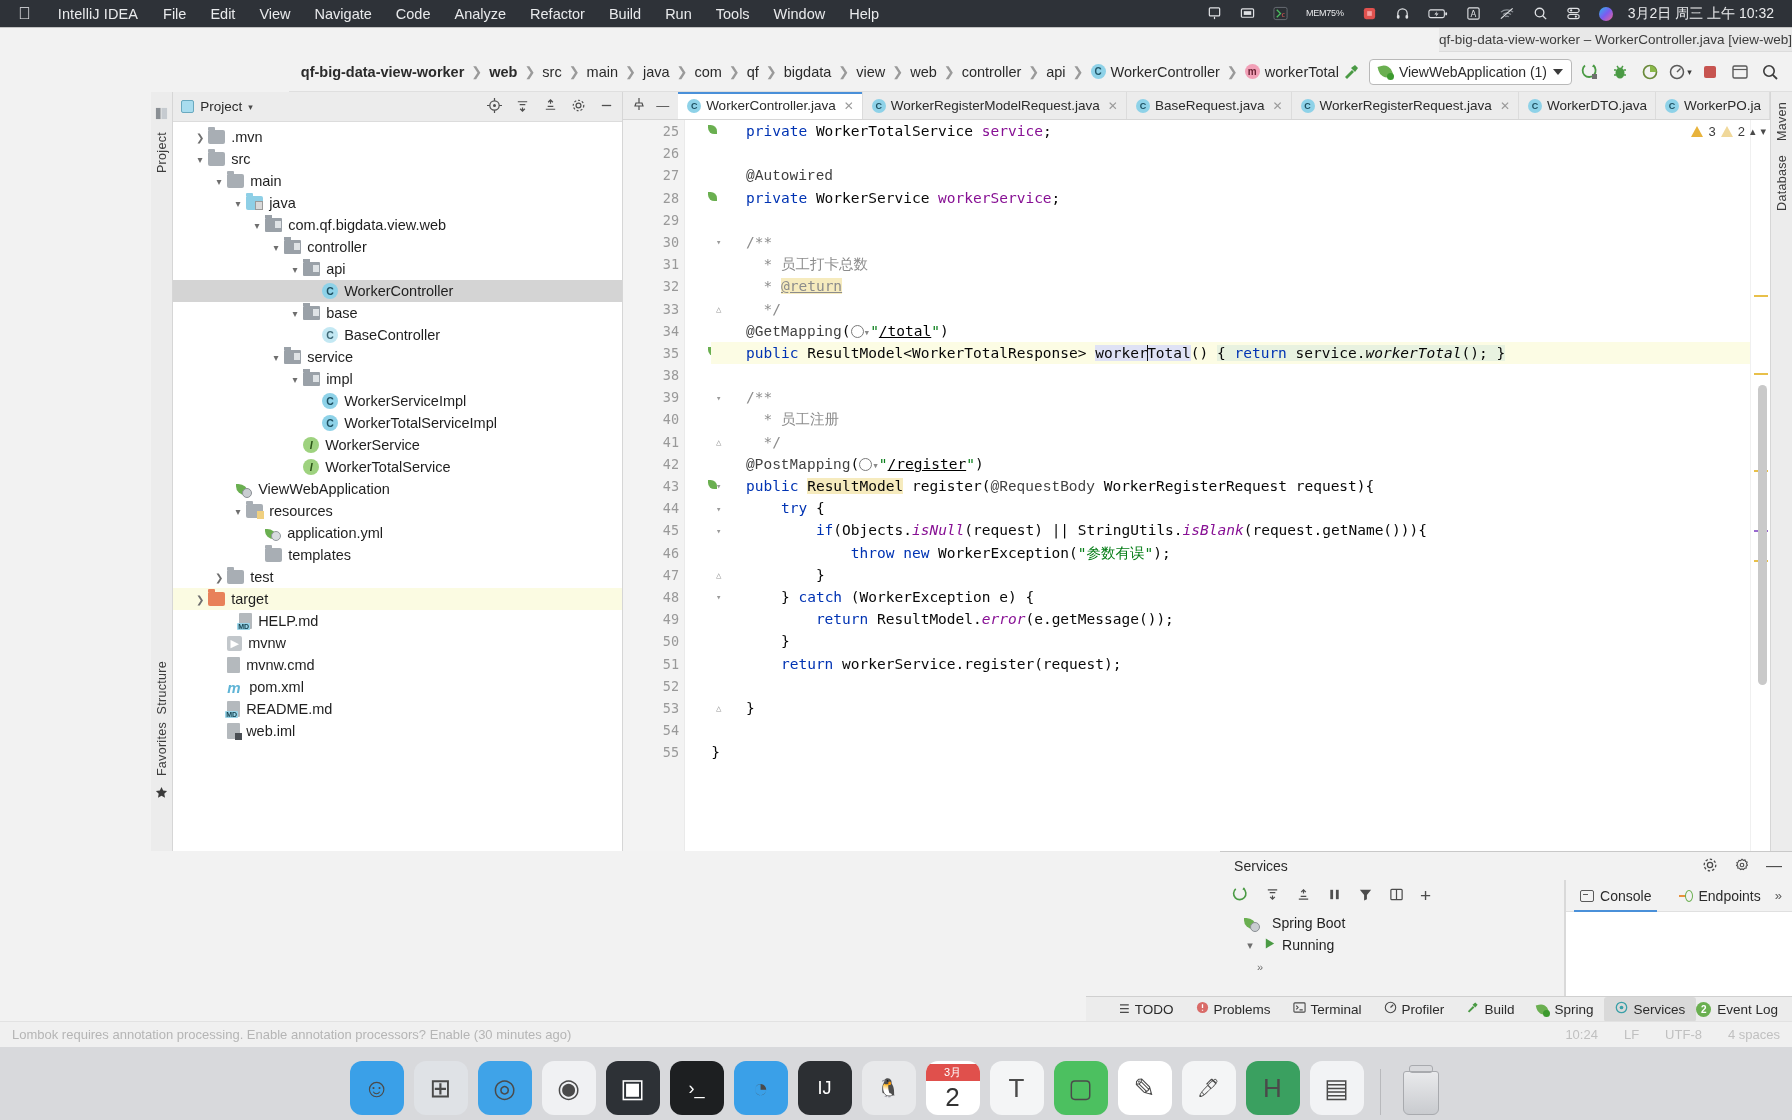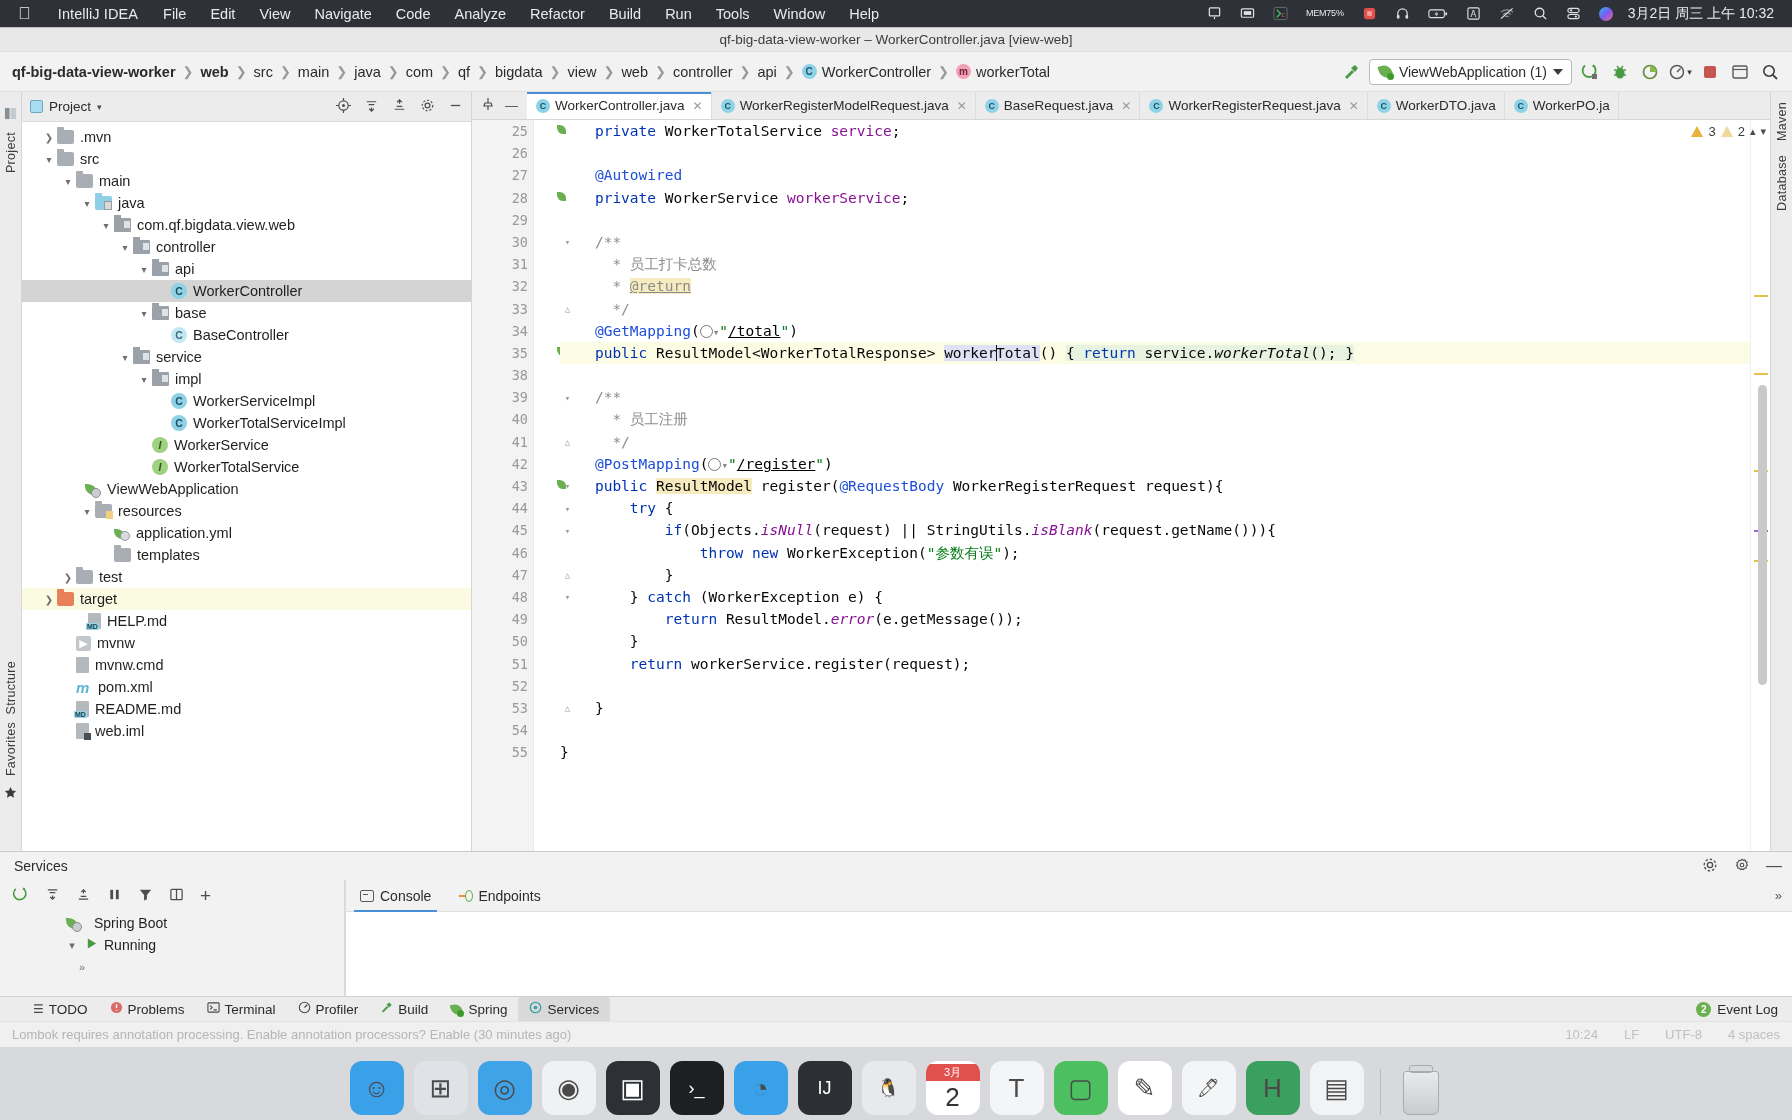--- a/index.html
+++ b/index.html
@@ -24,21 +24,21 @@
   .macbar .right .ri { padding: 0 9px; display:flex; align-items:center; }
   .mem-ind { font-size: 9px; line-height: 9px; text-align: center; letter-spacing:-.2px; }
   .clock { font-size: 14px; padding: 0 8px 0 6px; }
   .siri { width: 14px; height: 14px; border-radius: 50%;
           background: linear-gradient(135deg,#2bb7e8 0%,#7b5cf0 50%,#f06292 100%); }
 
   
   .ide {
     position:absolute; top:27px; left:0; width:1792px; height:1020px;
     background:#f2f2f2; border-top:1px solid #c2c2c2;
-    display:flex; flex-direction:column;
+    display:flex; flex-direction:column;align-items:flex-end;
   }
 
   
   .titlebar {
     height: 24px; background: #e8e8e8; position: relative;
     border-bottom: 1px solid #dcdcdc; display:flex; align-items:center; justify-content:center;
   }
   .titlebar .ttl { font-size: 13.5px; color:#3c3c3c; }
 
   
@@ -152,21 +152,21 @@
 
   .gutter2 { width:22px; background:#fff; flex:none; }
 
   .codetext { flex:1; font-family:"DejaVu Sans Mono", monospace; font-size:14.5px;
               line-height:22.2px; white-space:pre; padding-left:4px; color:#080808; position:relative;}
   .cl { height:22.2px; }
   .cl.cur { background:#fcfce4; }
   .kw { color:#0033b3; }
   .str { color:#067d17; }
   .cmt { color:#8c8c8c; }
-  .ann { color:#1d4ed8; }
+  .ann { color:#404040;font-family:Liberation Mono, monospace; }
   .fld { color:#871094; }
   .sfld { color:#871094; font-style:italic; }
   .stat { font-style:italic; }
   .lnk { color:#000000; text-decoration:underline; }
   .hlw { background:#f6ebbe; }
   .hls { background:#dfe2f5; }
   .hlg { background:#e8f2e0; }
   .globe { display:inline-block; width:13px;height:13px;border-radius:50%;border:1.3px solid #7a7a7a; vertical-align:-2px;}
   .caretline { display:inline-block; width:1.5px;height:16px;background:#111;vertical-align:-3px;margin:0 -1px;}
 
@@ -188,21 +188,21 @@
   
   .services {
     height: 145px; background:#f2f2f2; border-top:1px solid #c9c9c9; display:flex; flex-direction:column; flex:none;
   }
   .svc-head { height:28px; display:flex; align-items:center; padding:0 10px 0 14px; font-size:14px; color:#2b2b2b;}
   .svc-head .acts { margin-left:auto; display:flex; gap:16px; color:#4a4a4a; font-size:15px; align-items:center;}
   .svc-body { flex:1; display:flex; min-height:0; }
   .svc-left { width:345px; border-right:1px solid #d9d9d9; background:#f2f2f2; display:flex; }
   .svc-iconcol { width:330px; }
   .svc-toolbar { height:32px; display:flex; align-items:center; gap:16px; padding:0 12px; color:#4d4d4d; font-size:14px;}
-  .svc-tree { font-size:14px; color:#1f1f1f; padding-left:23px;margin-left:42px; }
+  .svc-tree { font-size:14px; color:#1f1f1f; padding-left:23px; }
   .svc-trow { height:22px; display:flex; align-items:center; gap:6px; }
   .svc-right { flex:1; background:#fff; border-left:1px solid #d9d9d9; display:flex; flex-direction:column;}
   .svc-tabs { height:32px; display:flex; align-items:center; gap:0; background:#f2f2f2; border-bottom:1px solid #e0e0e0;}
   .svc-tab { display:flex; align-items:center; gap:6px; padding:0 14px; height:32px; font-size:14px; color:#2b2b2b; position:relative;}
   .svc-tab.active:after{content:"";position:absolute;left:8px;right:8px;bottom:0;height:2px;background:#4a90d9;}
   .console-ic { width:14px;height:12px;border:1.4px solid #5a5a5a;border-radius:2px; position:relative;}
   .console-ic:after{content:"";position:absolute;left:2px;top:3px;width:5px;height:1.4px;background:#5a5a5a;}
   .endpoint-ic { width:13px;height:13px; position:relative;}
   .endpoint-ic:before{content:"";position:absolute;left:0;top:6px;width:7px;height:2px;background:#e8923c;}
   .endpoint-ic:after{content:"";position:absolute;left:6px;top:1px;width:6px;height:10px;border:1.5px solid #6aaf50;border-radius:50%;}

